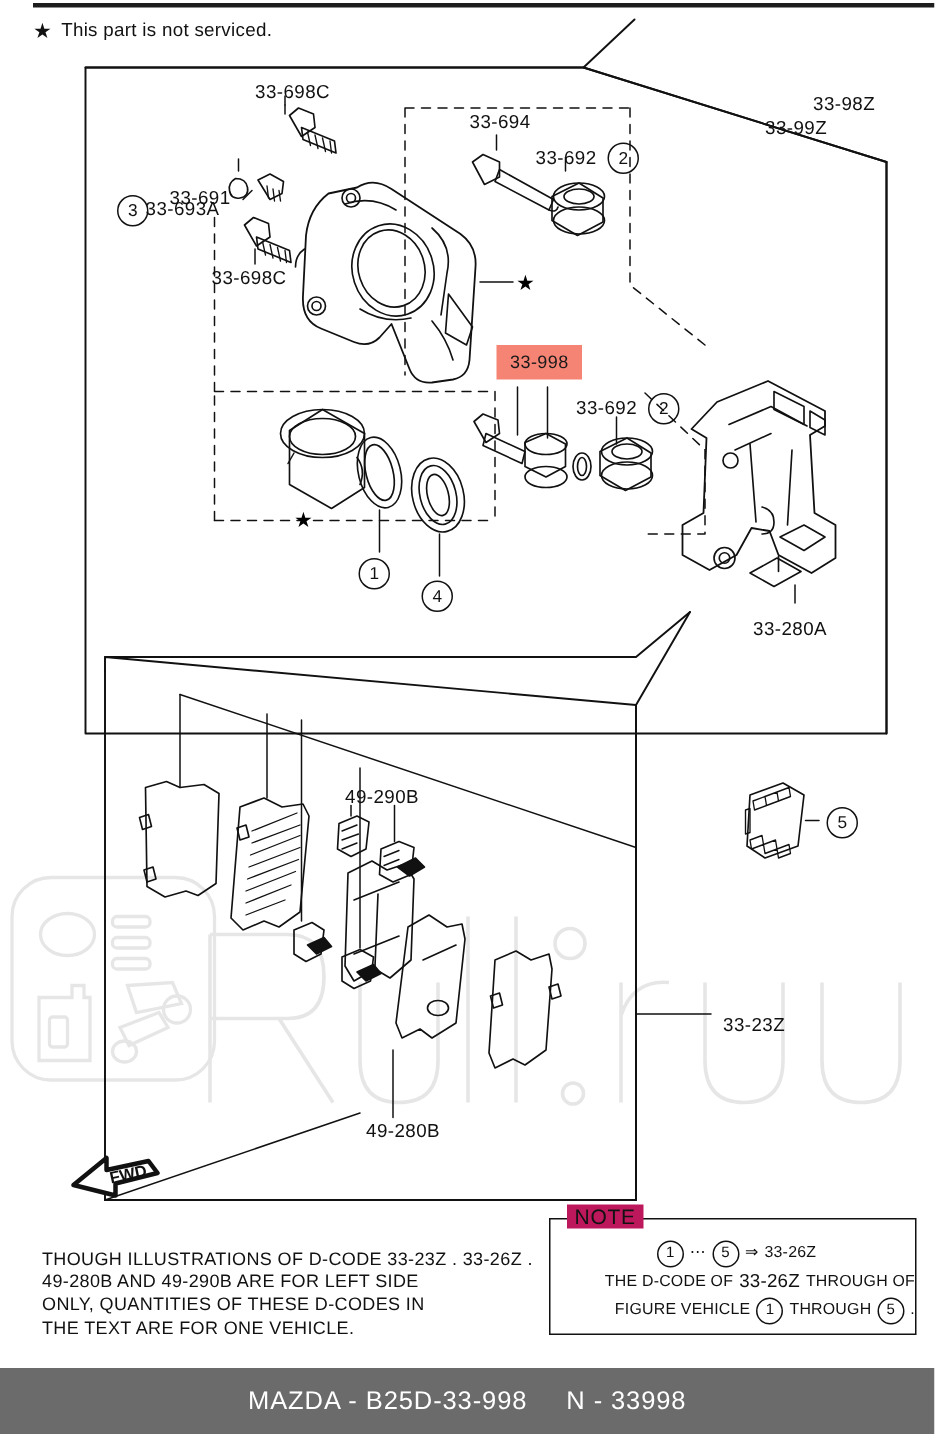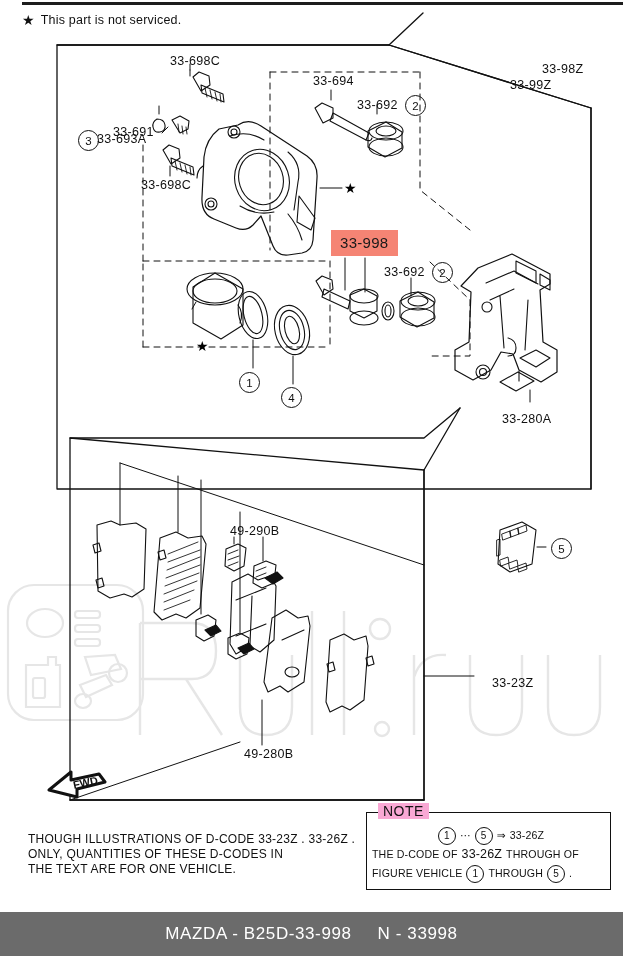--- a/index.html
+++ b/index.html
@@ -50,21 +50,21 @@
     white-space: nowrap;
     line-height: 1.15;
   }
 
   
   .highlight-label {
     position: absolute;
     left: 331px; top: 230px;
     background: #f58474;
     color: #1a1a1a;
-    font-size: 15px;
+    font-size: 12px;
     padding: 4px 9px 5px 9px;
     letter-spacing: .3px;
     white-space: nowrap;
   }
 
   
   .star {
     position: absolute;
     font-size: 14px;
     line-height: 1;
@@ -112,36 +112,36 @@
   #note-box {
     position: absolute;
     left: 366px; top: 812px;
     width: 245px; height: 78px;
     border: 1.6px solid #111;
     box-sizing: border-box;
   }
   #note-title {
     position: absolute;
     left: 378px; top: 803px;
-    background: #f9a8d4;
+    background: #be185d;
     padding: 0 5px;
     font-size: 14px;
     letter-spacing: .5px;
     color: #111;
   }
   #note-body {
     position: absolute;
     left: 372px; top: 826px;
     width: 238px;
     font-size: 10.6px;
     letter-spacing: .15px;
     line-height: 19px;
     color: #111;
   }
-  .note-row { display: flex; align-items: center; gap: 4px; white-space: nowrap; }
+  .note-row { display: flex; align-items: center; gap: 4px; white-space: nowrap; justify-content: flex-end; }
   .note-row.center { justify-content: center; }
 
   
   #fwd-marker {
     position: absolute;
     left: 47px; top: 770px;
     width: 62px; height: 34px;
   }
 
   
@@ -415,32 +415,33 @@
 <div class="circ" style="left:405px; top:95px;">2</div>
 <div class="circ" style="left:239px; top:372px;">1</div>
 <div class="circ" style="left:281px; top:387px;">4</div>
 <div class="circ" style="left:432px; top:262px;">2</div>
 
 <div class="star" style="left:344px; top:181px;">★</div>
 <div class="star" style="left:196px; top:339px;">★</div>
 
 <div class="lbl" style="left:230px; top:524px;">49-290B</div>
 <div class="lbl" style="left:244px; top:747px;">49-280B</div>
-<div class="lbl" style="left:492px; top:676px;">33-23Z</div>
+<div class="lbl" style="left:482px; top:676px;">33-23Z</div>
 <div class="circ" style="left:551px; top:538px;">5</div>
 
 <div id="fwd-marker">
   <svg width="62" height="34" viewBox="0 0 62 34" xmlns="http://www.w3.org/2000/svg">
     <path d="M2 20 L24 2 L24 10 L52 4 L58 12 L30 19 L30 27 Z" fill="#ffffff" stroke="#111" stroke-width="3" stroke-linejoin="round"></path>
     <text x="27" y="19" font-family="Liberation Sans, sans-serif" font-size="11" font-weight="bold" fill="#111" transform="rotate(-12 27 19)">FWD</text>
   </svg>
 </div>
 
 <div id="legal-block">
   <div>THOUGH ILLUSTRATIONS OF D-CODE 33-23Z . 33-26Z .</div>
+  <div>49-280B  AND  49-290B  ARE FOR LEFT SIDE</div>
   <div>ONLY, QUANTITIES OF THESE D-CODES IN</div>
   <div>THE TEXT ARE FOR ONE VEHICLE.</div>
 </div>
 
 <div id="note-box"></div>
 <div id="note-title">NOTE</div>
 <div id="note-body">
   <div class="note-row center">
     <span class="circ sm" style="position:relative;">1</span>
     <span>⋯</span>

